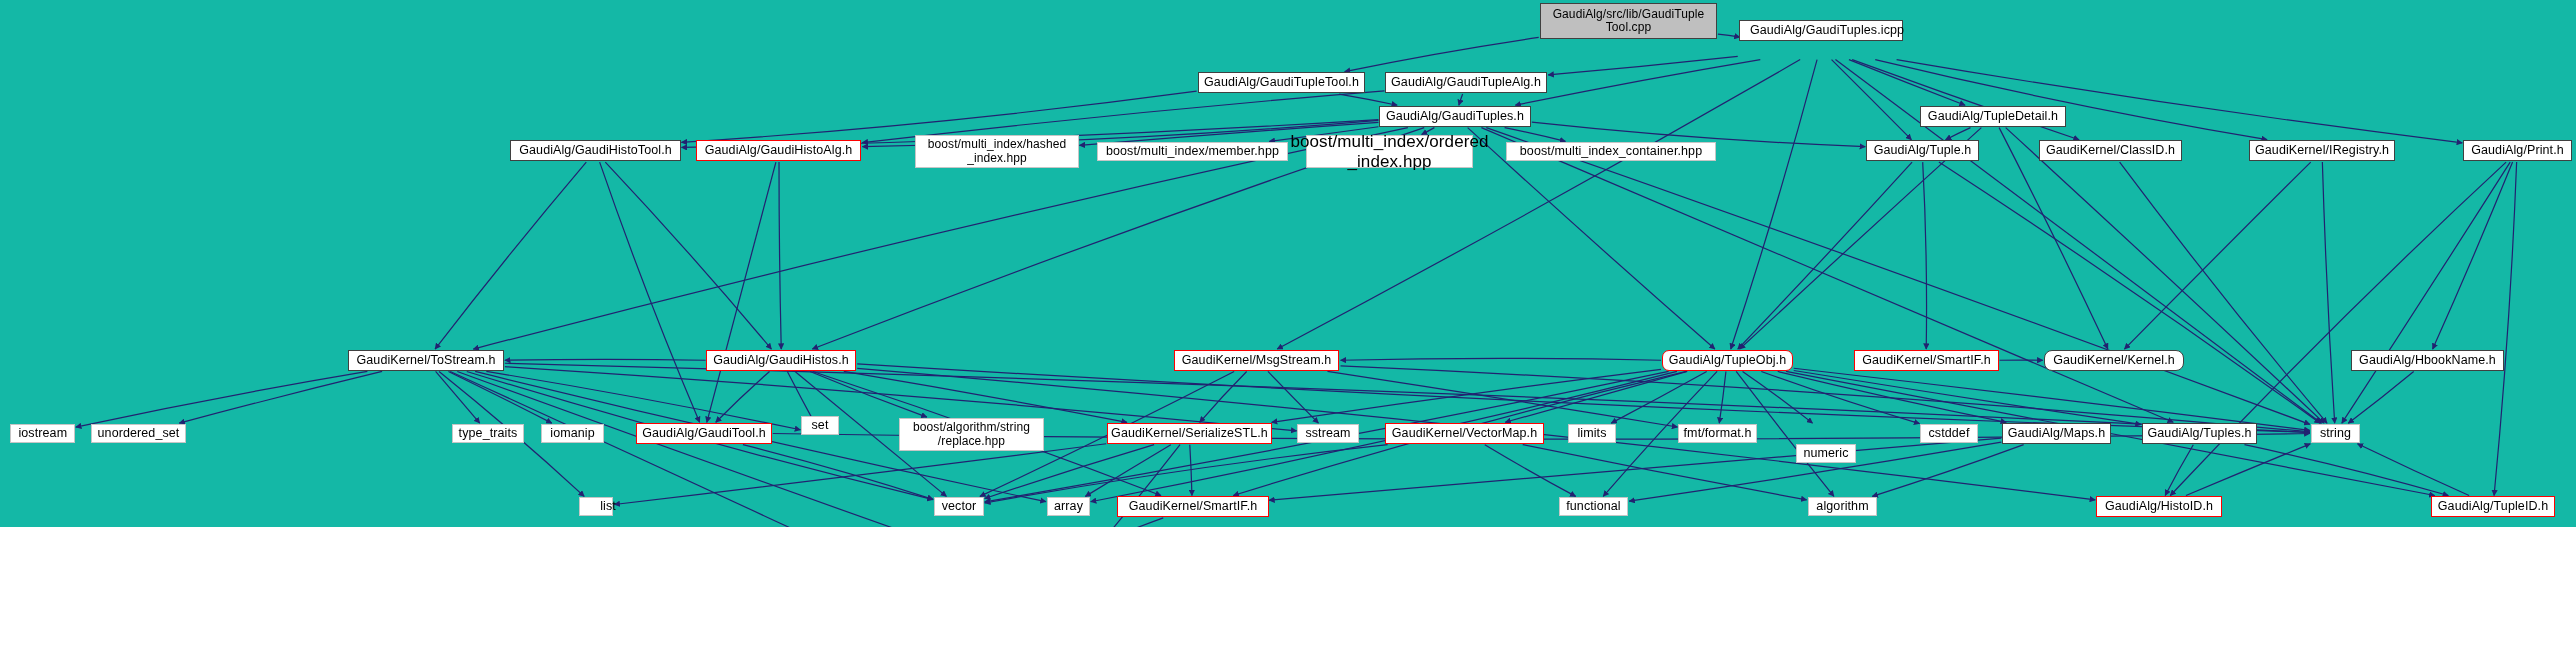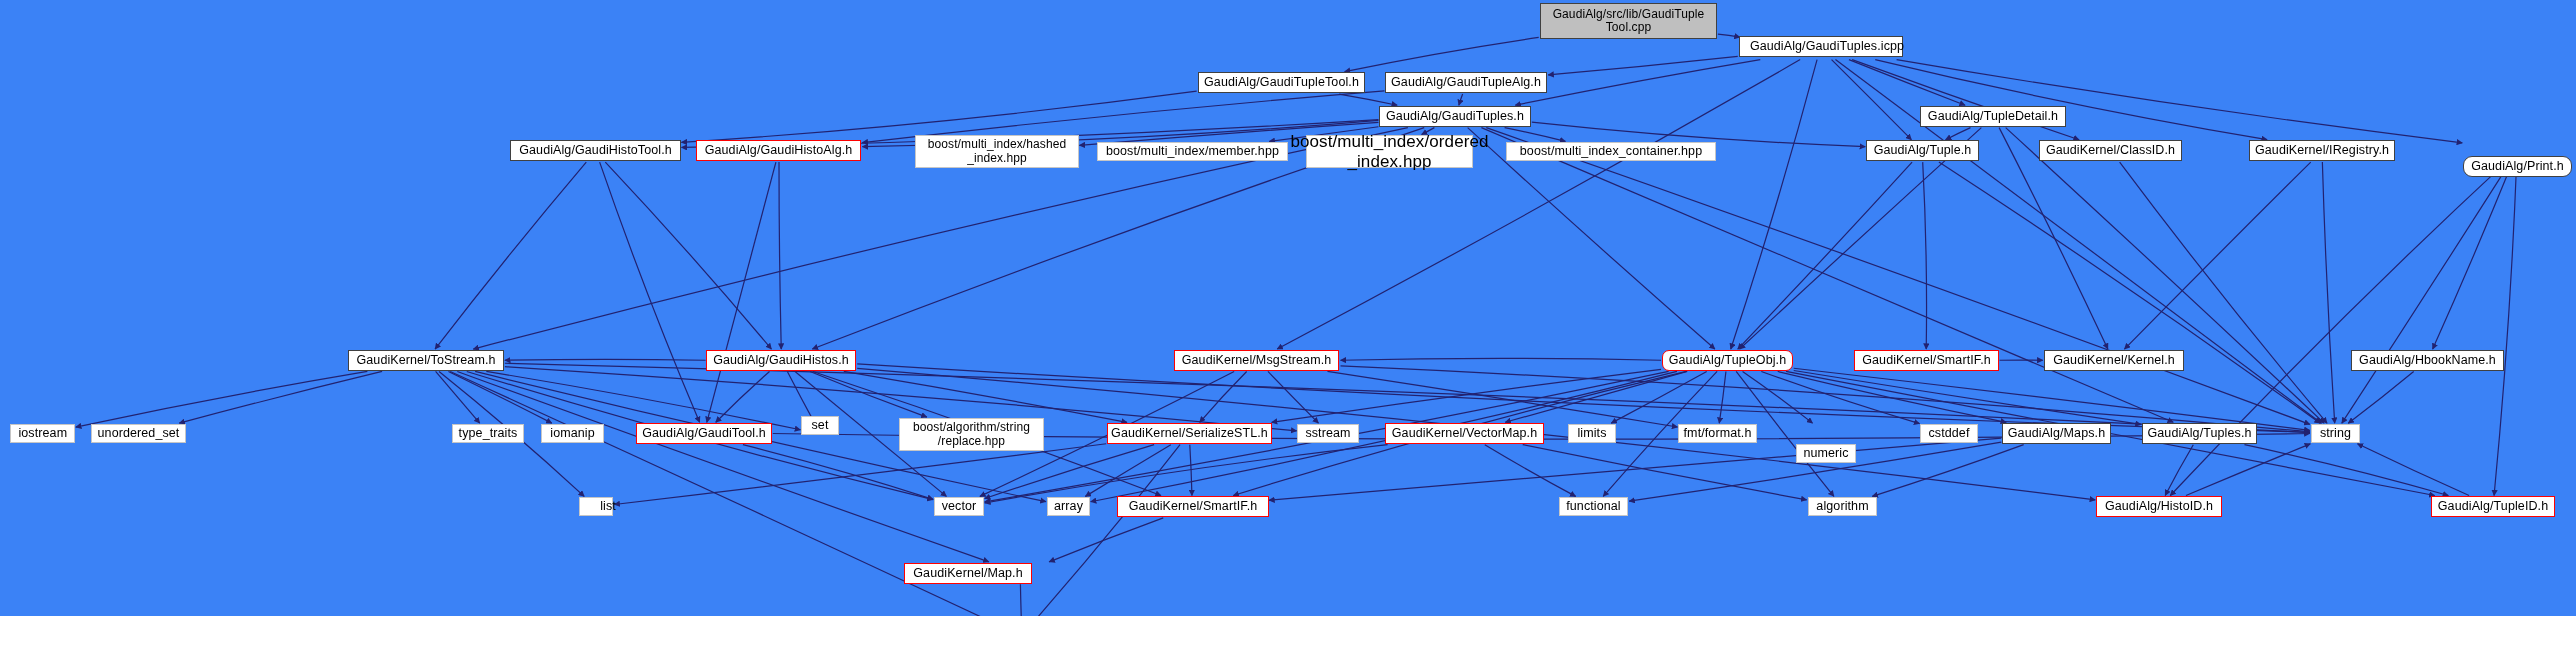--- a/index.html
+++ b/index.html
@@ -6,22 +6,22 @@
     margin: 0;
     padding: 0;
     background: #ffffff;
   }
   body {
     font-family: "Liberation Sans", sans-serif;
   }
   #graph-root {
     position: relative;
     width: 2576px;
-    height: 616px;
-    background: #3b82f6;
+    height: 527px;
+    background: #14b8a6;
     overflow: hidden;
   }
   #edge-layer {
     position: absolute;
     left: 0;
     top: 0;
     width: 2576px;
     height: 649px;
     pointer-events: none;
   }
@@ -165,43 +165,43 @@
         <path d="M2545.8,516.0 Q2528.6,545.0 2513.2,575.0" marker-end="url(#arrow)"></path>
         <path d="M1350.2,601.0 Q1283.6,625.4 1217.8,652.0" marker-end="url(#arrow)"></path>
         <path d="M1184.4,678.0 Q1184.9,702.0 1185.7,726.0" marker-end="url(#arrow)"></path>
         <path d="M2537.3,575.0 Q2609.3,544.6 2681.6,515.0" marker-end="url(#arrow)"></path>
         <path d="M2865.9,575.0 Q2800.7,546.1 2736.4,515.0" marker-end="url(#arrow)"></path>
       </g>
   </svg>
   <div id="nodes">
       <div class="node root" style="left: 1540px; top: 3.4px; width: 177px; height: 36px; font-size: 12px;">GaudiAlg/src/lib/GaudiTuple
 Tool.cpp</div>
-      <div class="node proj" style="left: 1739px; top: 36px; width: 164px; height: 20.7px; padding-left: 12px;">GaudiAlg/GaudiTuples.icpp</div>
+      <div class="node proj" style="left: 1739px; top: 20px; width: 164px; height: 20.7px; padding-left: 12px;">GaudiAlg/GaudiTuples.icpp</div>
       <div class="node proj" style="left: 1198px; top: 72px; width: 167px; height: 20.7px;">GaudiAlg/GaudiTupleTool.h</div>
       <div class="node proj" style="left: 1385px; top: 72px; width: 162px; height: 20.7px;">GaudiAlg/GaudiTupleAlg.h</div>
       <div class="node proj" style="left: 1379px; top: 106px; width: 152px; height: 20.7px;">GaudiAlg/GaudiTuples.h</div>
       <div class="node proj" style="left: 1920px; top: 106px; width: 146px; height: 20.7px;">GaudiAlg/TupleDetail.h</div>
       <div class="node proj" style="left: 510px; top: 140px; width: 171px; height: 20.7px;">GaudiAlg/GaudiHistoTool.h</div>
       <div class="node hot" style="left: 696px; top: 140px; width: 165px; height: 20.7px;">GaudiAlg/GaudiHistoAlg.h</div>
       <div class="node sys" style="left: 915px; top: 135px; width: 164px; height: 33px; font-size: 12px;">boost/multi_index/hashed
 _index.hpp</div>
       <div class="node sys" style="left: 1097px; top: 142px; width: 191px; height: 19px;">boost/multi_index/member.hpp</div>
       <div class="node sys" style="left: 1306px; top: 135px; width: 167px; height: 33px; font-size: 17px;">boost/multi_index/ordered
 _index.hpp</div>
       <div class="node sys" style="left: 1506px; top: 142px; width: 210px; height: 19px;">boost/multi_index_container.hpp</div>
       <div class="node proj" style="left: 1866px; top: 140px; width: 113px; height: 20.7px;">GaudiAlg/Tuple.h</div>
       <div class="node proj" style="left: 2039px; top: 140px; width: 143px; height: 20.7px;">GaudiKernel/ClassID.h</div>
       <div class="node proj" style="left: 2249px; top: 140px; width: 146px; height: 20.7px;">GaudiKernel/IRegistry.h</div>
-      <div class="node proj" style="left: 2463px; top: 156px; width: 109px; height: 20.7px; border-radius: 9px;">GaudiAlg/Print.h</div>
+      <div class="node proj" style="left: 2463px; top: 140px; width: 109px; height: 20.7px;">GaudiAlg/Print.h</div>
       <div class="node proj" style="left: 348px; top: 350px; width: 156px; height: 20.7px;">GaudiKernel/ToStream.h</div>
       <div class="node hot" style="left: 706px; top: 350px; width: 150px; height: 20.7px;">GaudiAlg/GaudiHistos.h</div>
       <div class="node hot" style="left: 1174px; top: 350px; width: 165px; height: 20.7px;">GaudiKernel/MsgStream.h</div>
       <div class="node hot" style="left: 1662px; top: 350px; width: 131px; height: 20.7px; border-radius: 7px;">GaudiAlg/TupleObj.h</div>
       <div class="node hot" style="left: 1854px; top: 350px; width: 145px; height: 20.7px;">GaudiKernel/SmartIF.h</div>
-      <div class="node proj" style="left: 2044px; top: 350px; width: 140px; height: 20.7px;">GaudiKernel/Kernel.h</div>
+      <div class="node proj" style="left: 2044px; top: 350px; width: 140px; height: 20.7px; border-radius: 8px;">GaudiKernel/Kernel.h</div>
       <div class="node proj" style="left: 2351px; top: 350px; width: 153px; height: 20.7px;">GaudiAlg/HbookName.h</div>
       <div class="node sys" style="left: 10.3px; top: 424px; width: 65px; height: 19px;">iostream</div>
       <div class="node sys" style="left: 91px; top: 424px; width: 95px; height: 19px;">unordered_set</div>
       <div class="node sys" style="left: 452px; top: 424px; width: 72px; height: 19px;">type_traits</div>
       <div class="node sys" style="left: 541px; top: 424px; width: 63px; height: 19px;">iomanip</div>
       <div class="node hot" style="left: 636px; top: 423px; width: 136px; height: 20.7px;">GaudiAlg/GaudiTool.h</div>
       <div class="node sys" style="left: 801px; top: 416px; width: 38px; height: 19px;">set</div>
       <div class="node sys" style="left: 899px; top: 418px; width: 145px; height: 33px; font-size: 12px;">boost/algorithm/string
 /replace.hpp</div>
       <div class="node hot" style="left: 1107px; top: 423px; width: 165px; height: 20.7px;">GaudiKernel/SerializeSTL.h</div>

